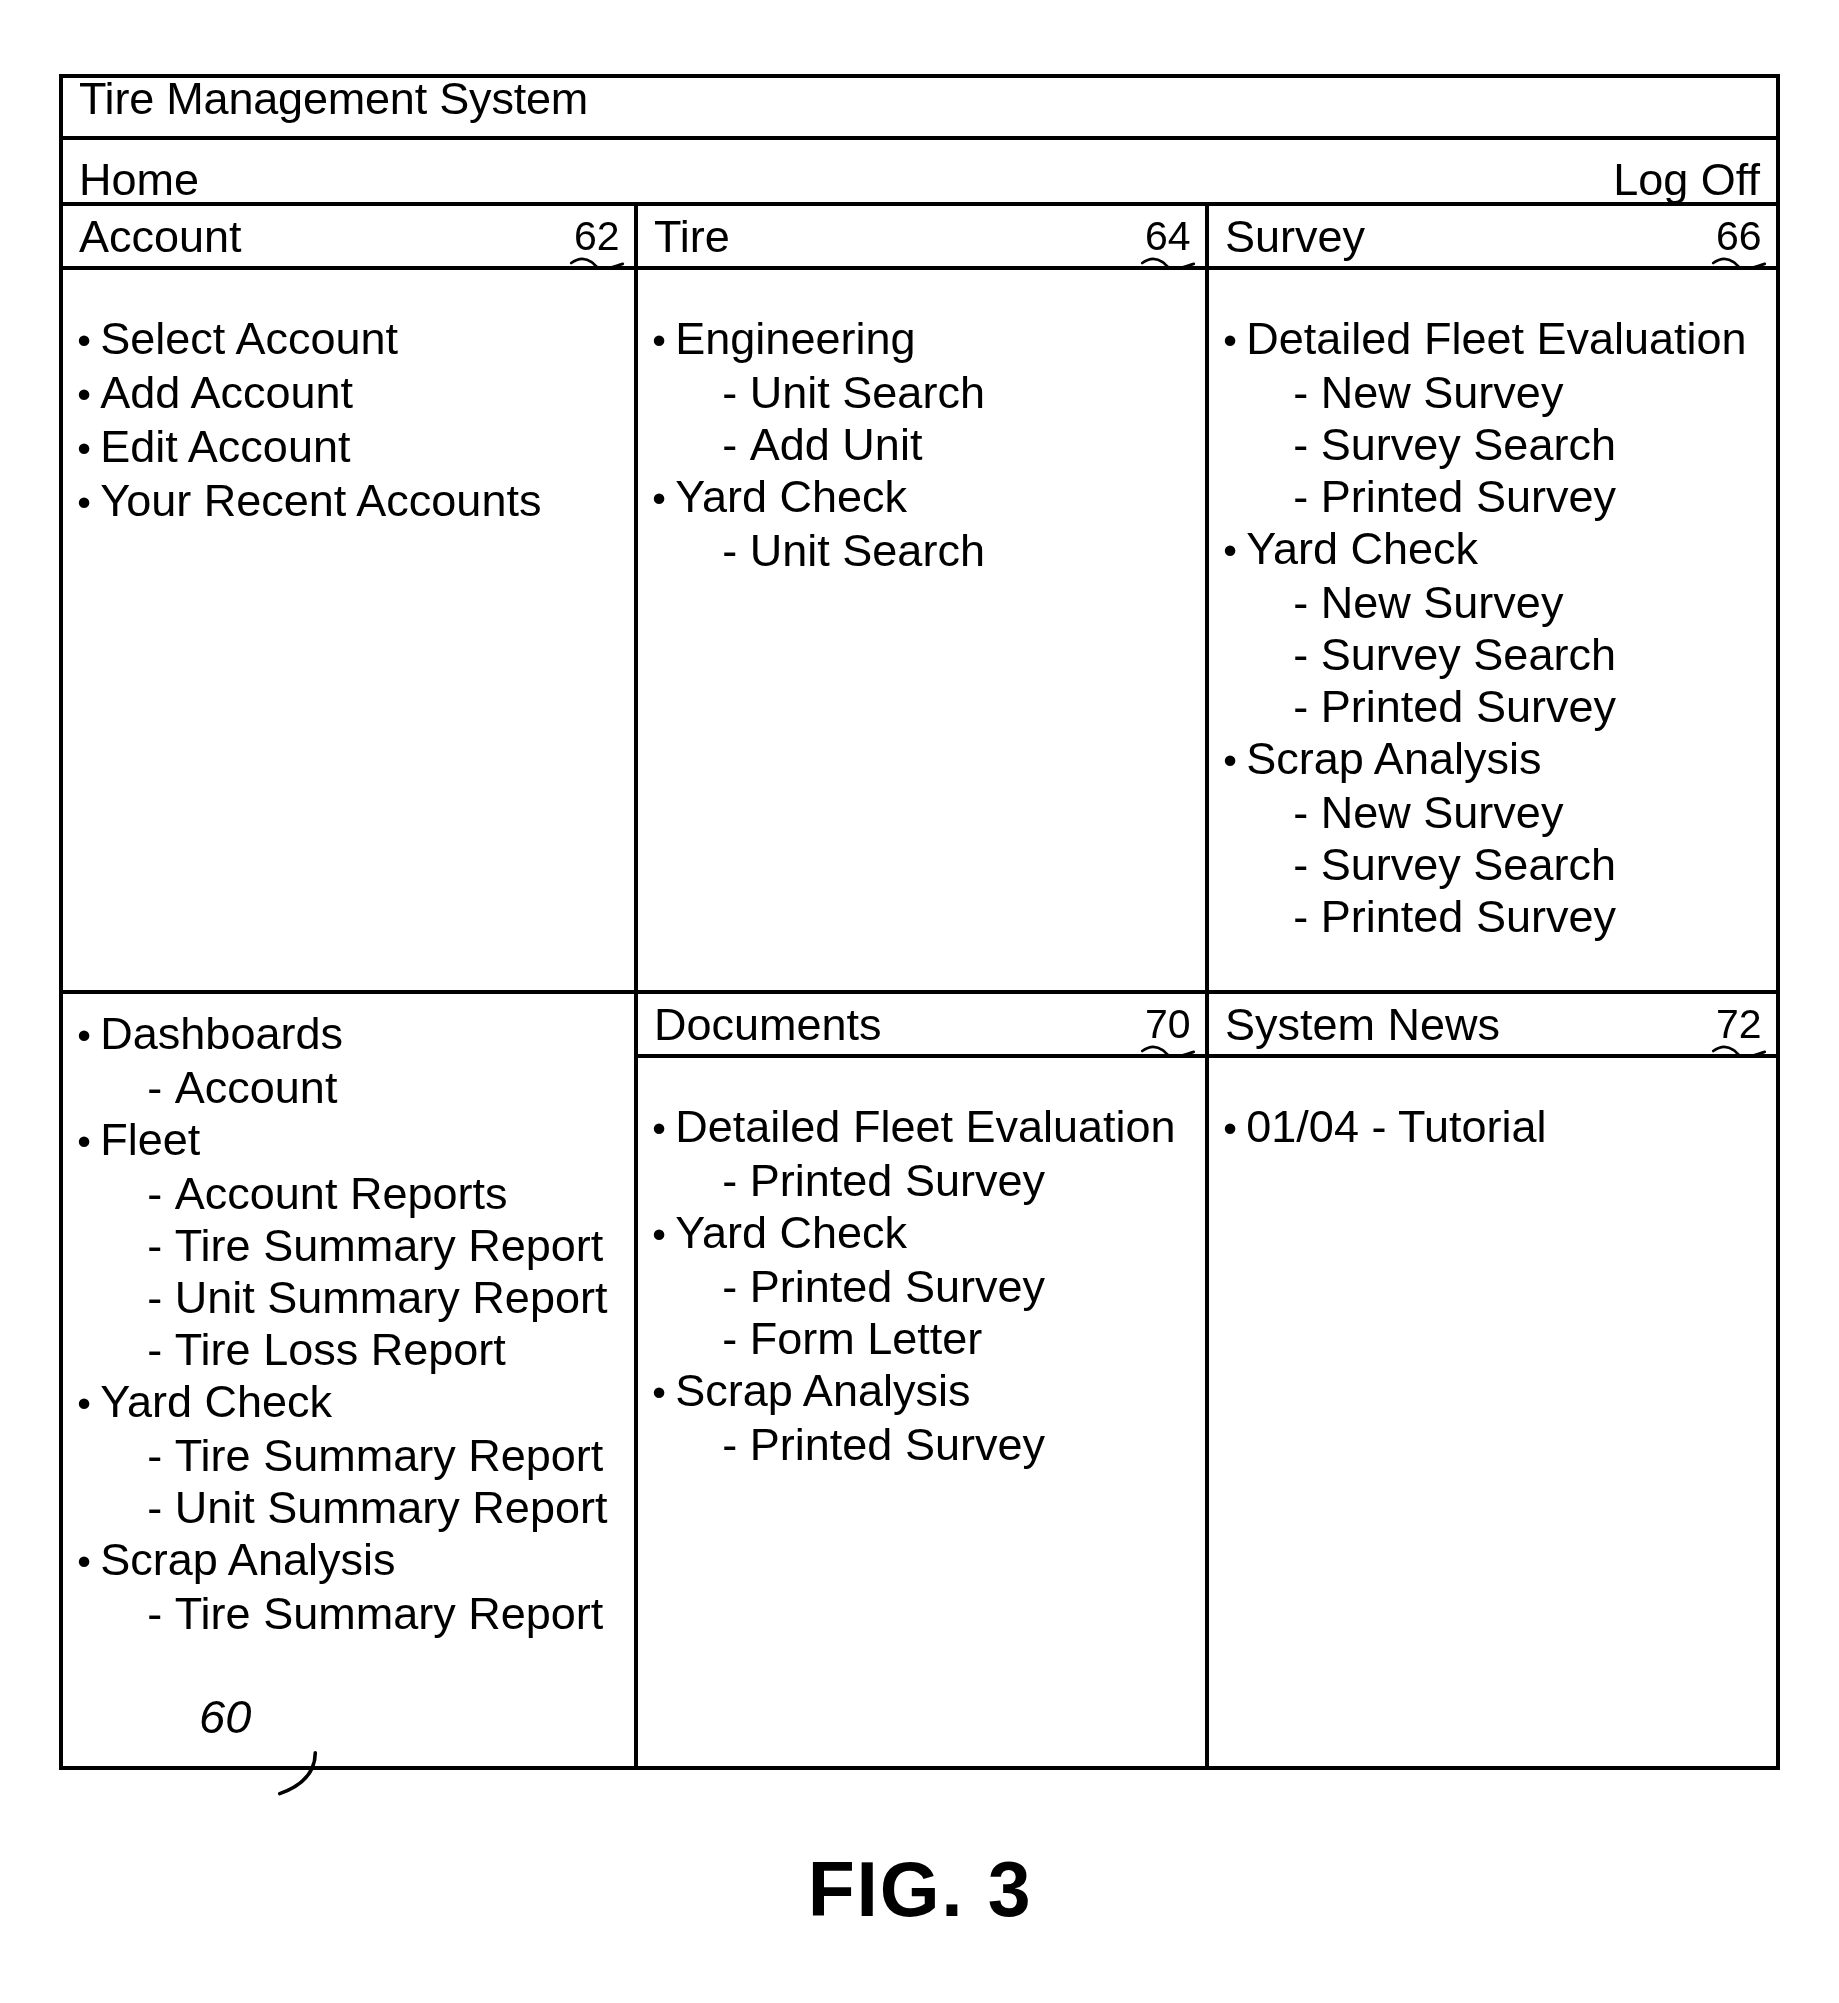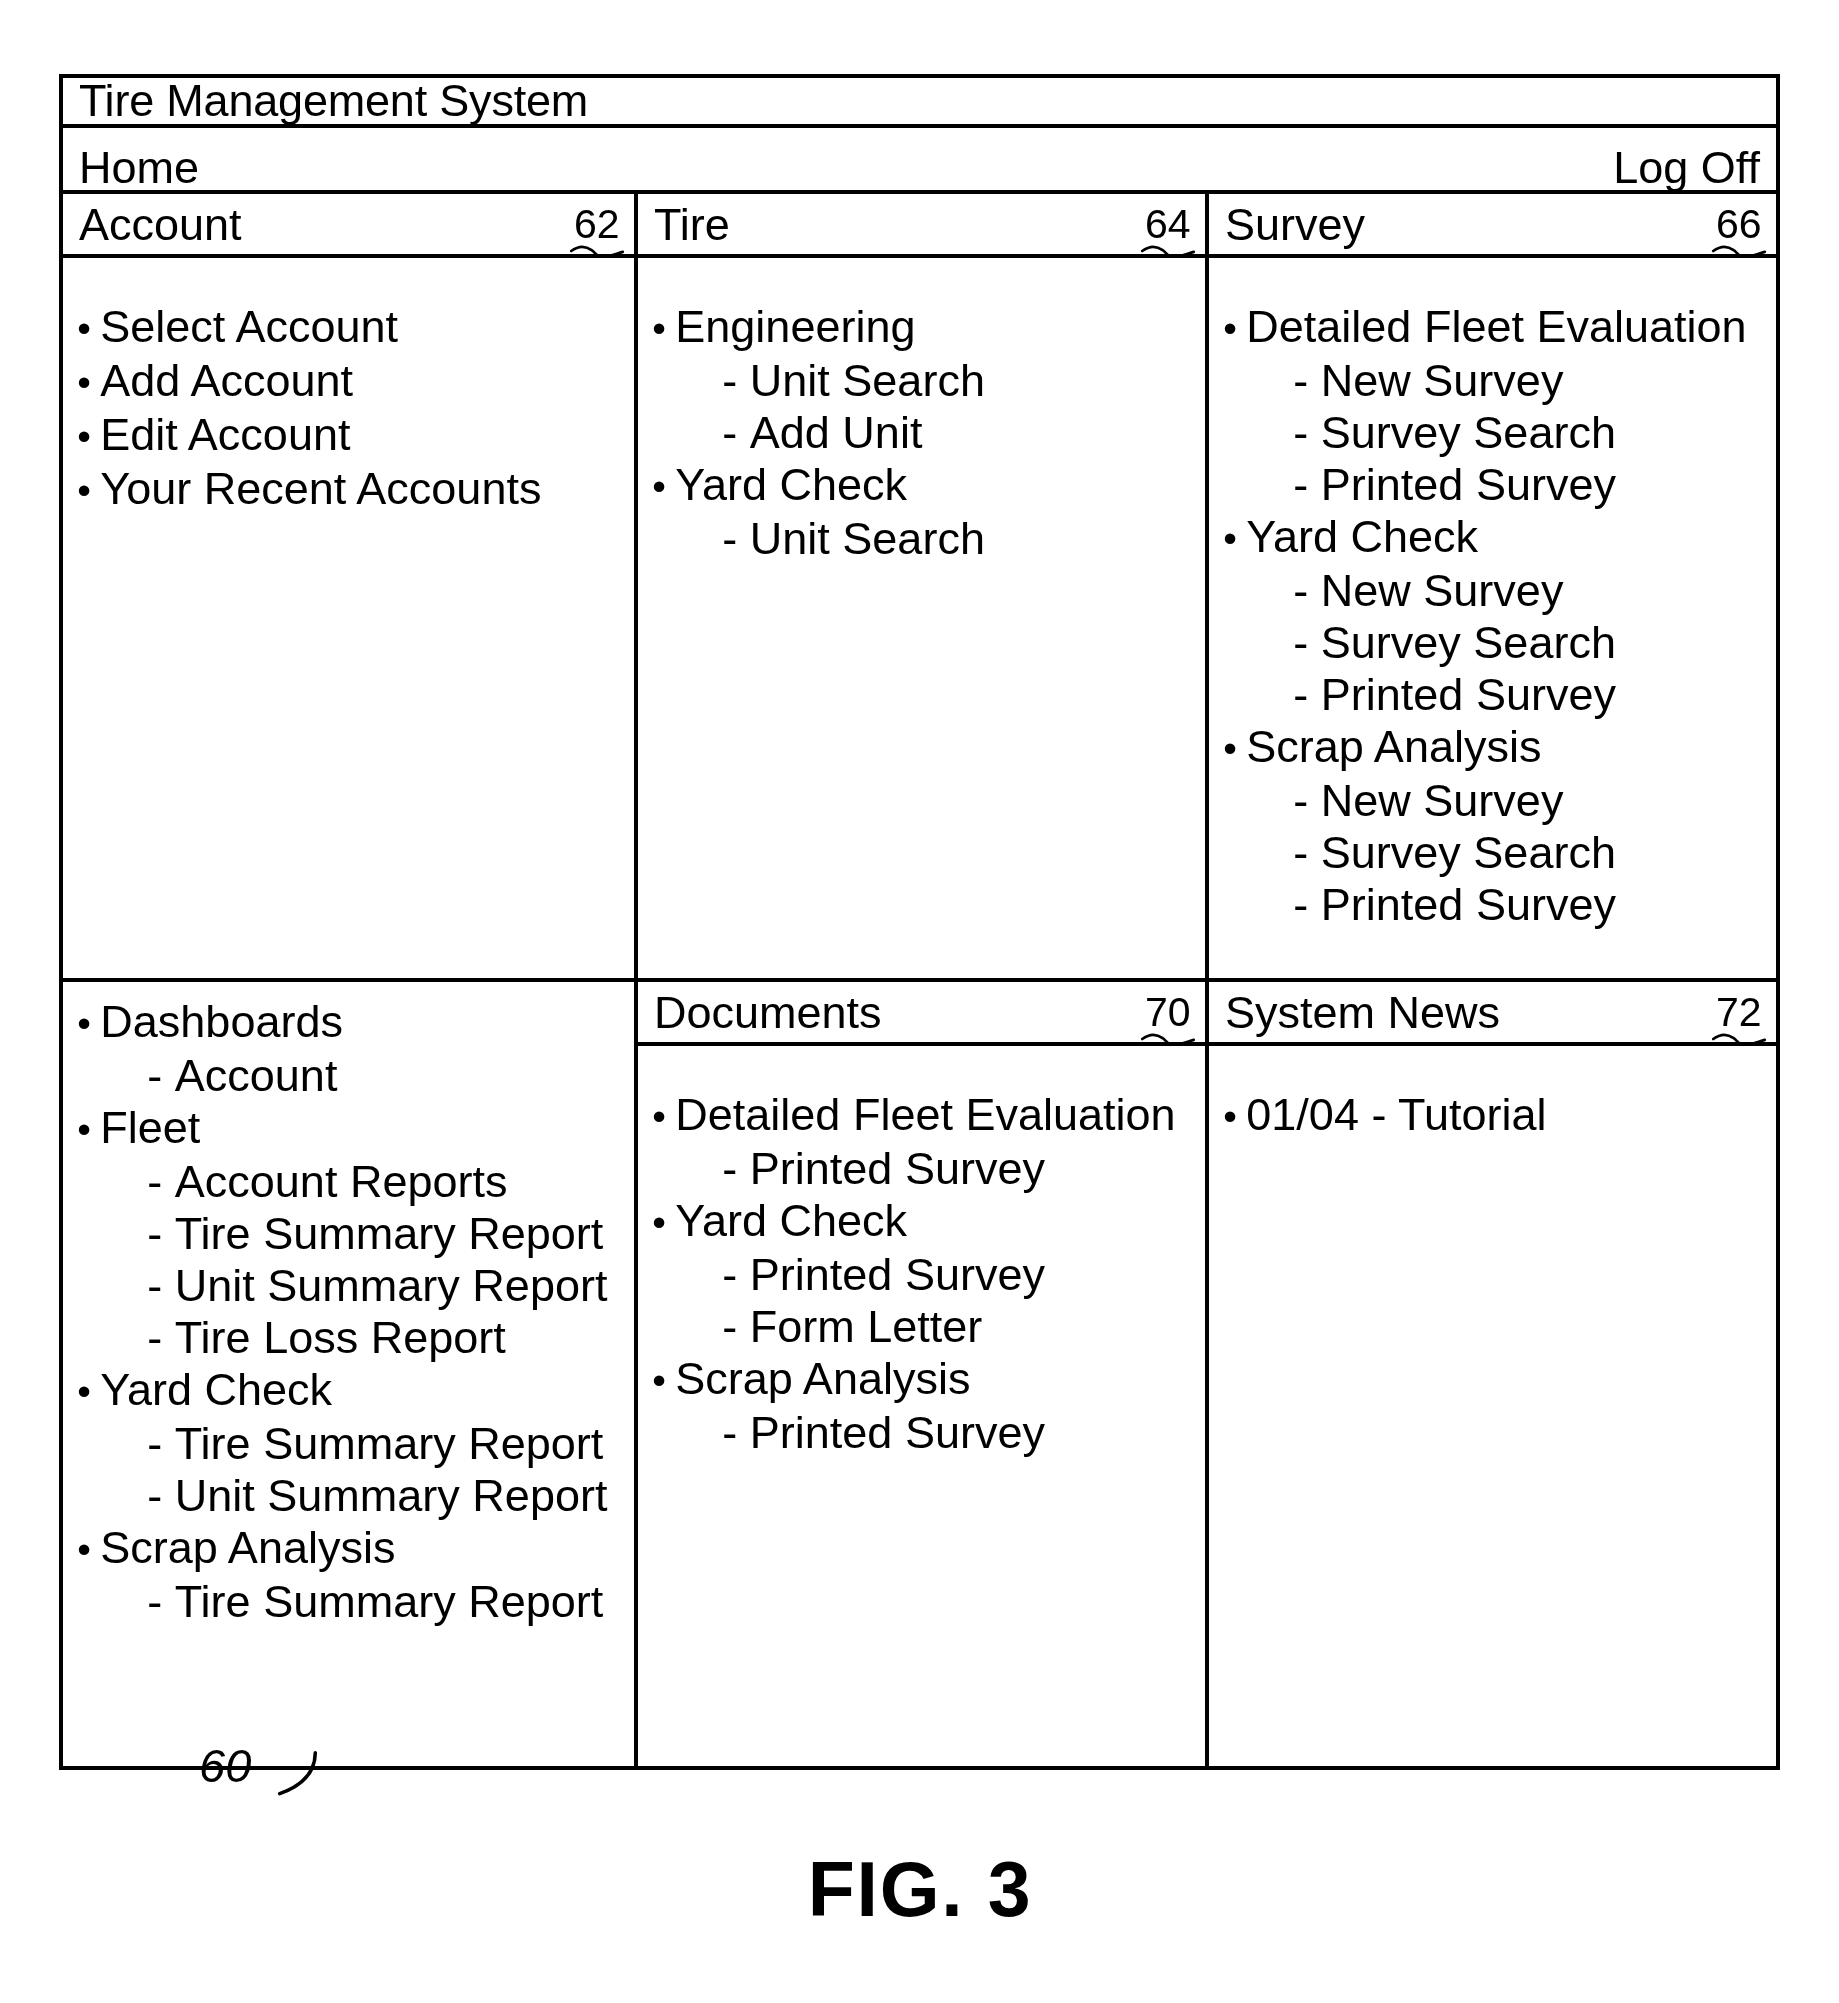--- a/index.html
+++ b/index.html
@@ -32,25 +32,25 @@
     height: 1696px;
     border: 4.5px solid #000;
     box-sizing: border-box;
     background: #fff;
     display: flex;
     flex-direction: column;
   }
 
   
   .title-bar {
-    height: 50px;
+    height: 62px;
     border-bottom: 4.5px solid #000;
     display: flex;
-    align-items: flex-start;
-    padding: 0 16px;
+    align-items: flex-end;
+    padding: 15px 16px;
     box-sizing: border-box;
     flex: 0 0 auto;
   }
   .title-bar .app-title {
     font-size: 45px;
     line-height: 1;
     letter-spacing: -0.2px;
   }
 
   
@@ -173,21 +173,21 @@
     margin-right: 12.5px;
   }
   .menu-item .label {
     display: inline-block;
   }
 
   
   .ref-60 {
     position: absolute;
     left: 199px;
-    top: 1742px;
+    top: 1693px;
     font-style: italic;
     font-size: 47px;
     line-height: 1;
   }
   .ref-60-leader {
     position: absolute;
     left: 258px;
     top: 1751px;
     width: 63px;
     height: 64px;

